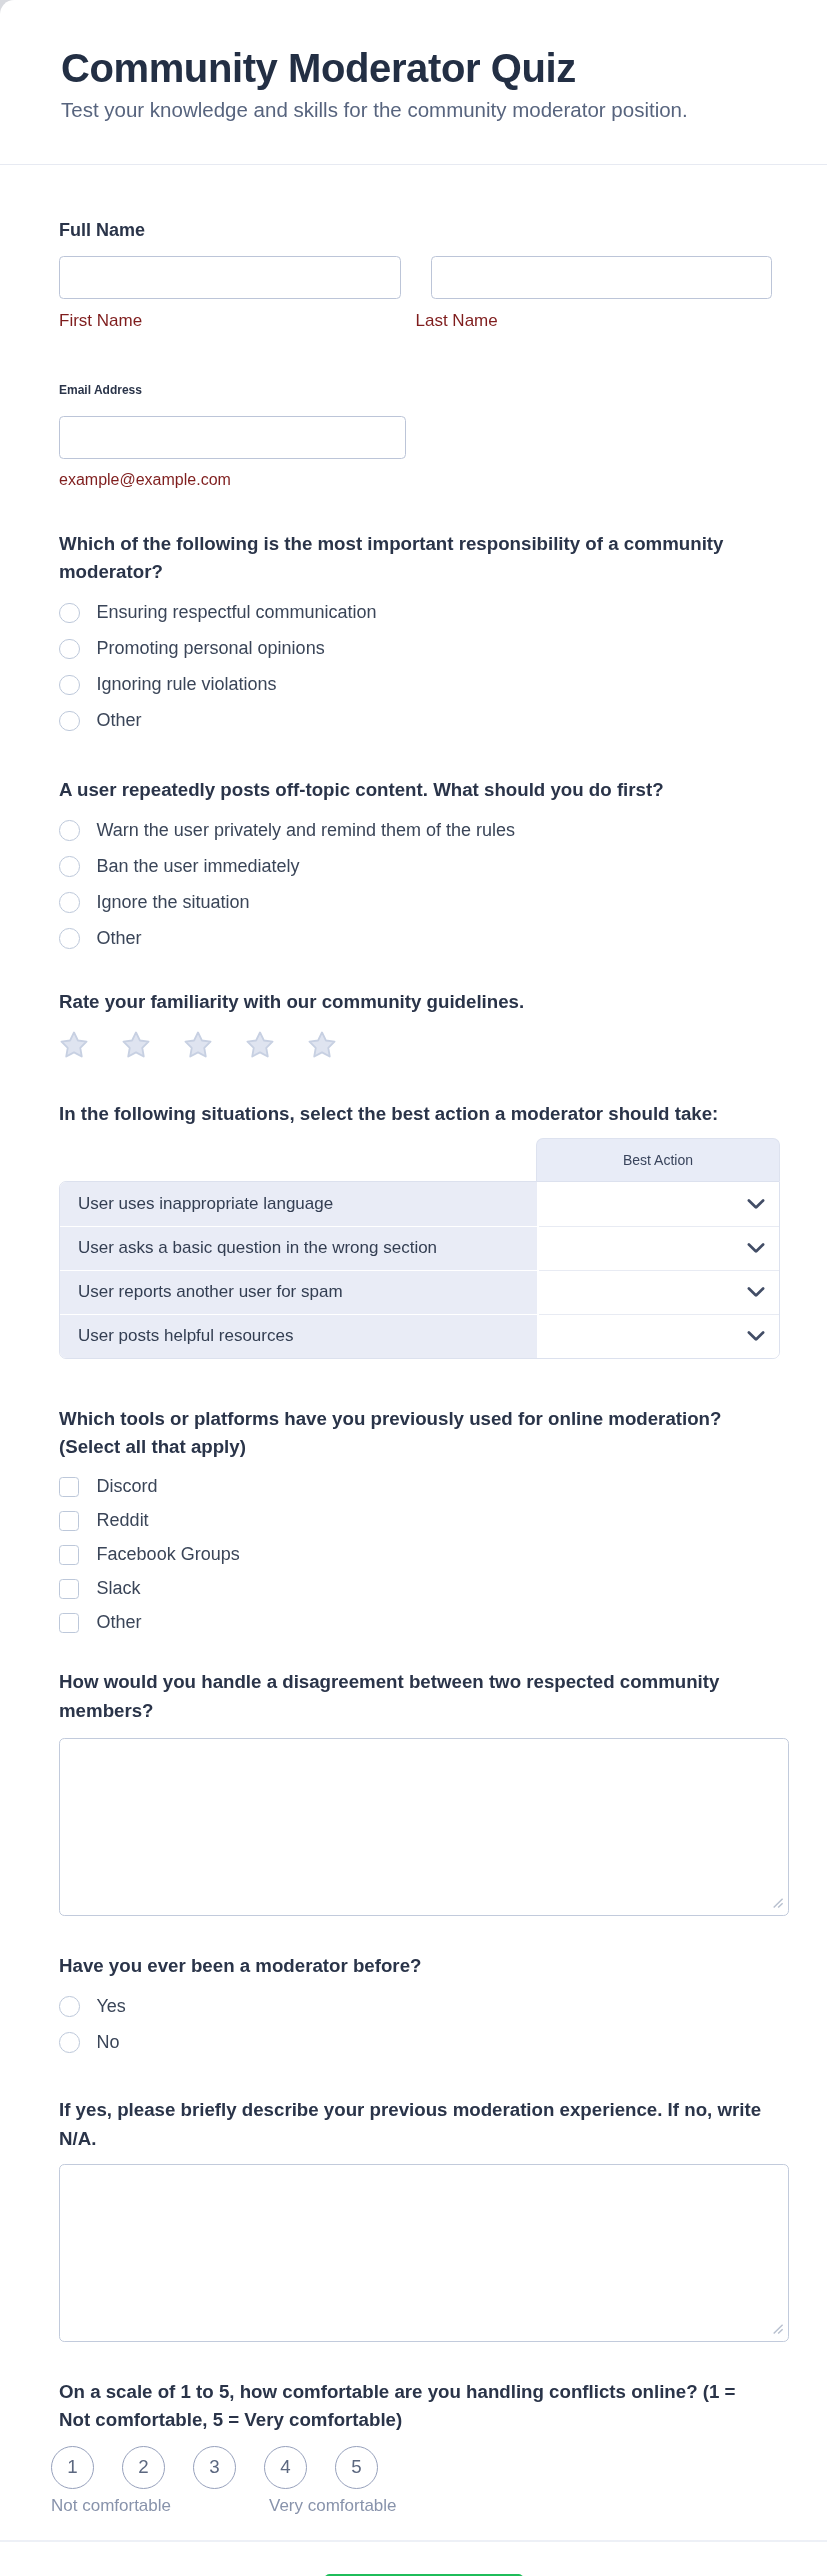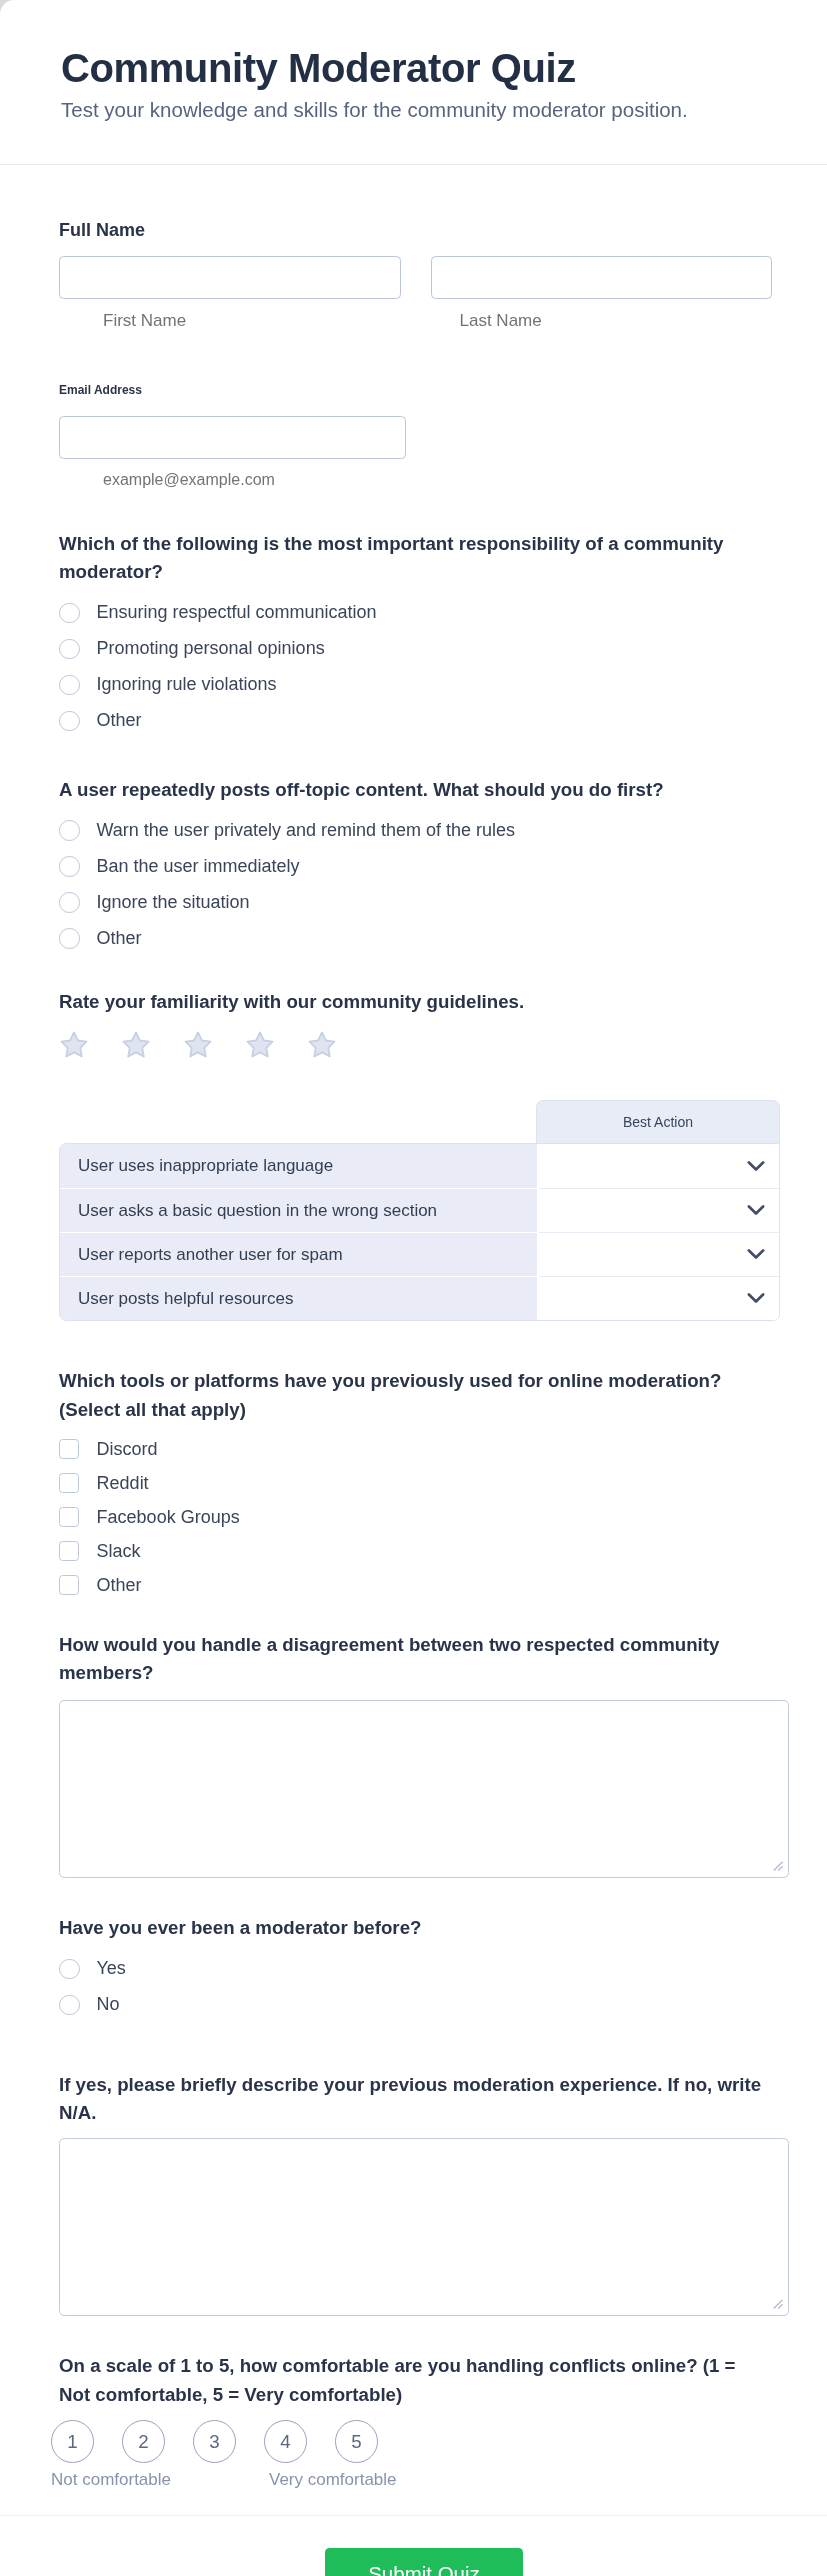--- a/index.html
+++ b/index.html
@@ -15,21 +15,21 @@
 
   
   .form-body { padding:0 56px 0 59px; }
   .q { margin-top:46px; }
   .q-label { font-size:18.7px; font-weight:600; color:#2a3449; line-height:28.5px; max-width:721px; }
 
   
   .name-row { display:flex; gap:30px; margin-top:11.6px; }
   .tinput { height:43px; border:0.9px solid #bcc5d8; border-radius:4.5px; background:#fff; width:350px; font-size:18px; padding:0 10.7px; color:#2a3449; outline:none; }
   .tinput.email { width:347px; }
-  .sublabel { font-size:17px; color:#737373; margin-top:11.6px;margin-left:44px; }
+  .sublabel { font-size:17px; color:#7f1d1d; margin-top:11.6px; }
   .sub-row { display:flex; margin-top:11.6px; }
   .sub-row .sublabel { margin-top:0; width:350px; margin-right:30px; }
 
   
   .opt-list { margin-top:8px; }
   .opt-row { display:flex; align-items:center; height:36px; }
   .radio { width:20.5px; height:20.5px; border:1.8px solid #bdc8da; border-radius:50%; background:#fff; flex:0 0 auto; }
   .checkbox { width:19.6px; height:19.6px; border:1.8px solid #bdc8da; border-radius:3.6px; background:#fff; flex:0 0 auto; }
   .opt-row .opt-text { margin-left:17px; font-size:18px; color:#3a4558; }
   .opt-list.tight .opt-row { height:34px; }
@@ -156,20 +156,21 @@
         <svg class="star" viewBox="0 0 24 24">
             <polygon points="12,2.6 14.9,8.6 21.4,9.5 16.7,14.1 17.8,20.6 12,17.5 6.2,20.6 7.3,14.1 2.6,9.5 9.1,8.6" fill="#dfe4f0" stroke="#c7d0e2" stroke-width="1.4" stroke-linejoin="round"></polygon>
           </svg>
         <svg class="star" viewBox="0 0 24 24">
             <polygon points="12,2.6 14.9,8.6 21.4,9.5 16.7,14.1 17.8,20.6 12,17.5 6.2,20.6 7.3,14.1 2.6,9.5 9.1,8.6" fill="#dfe4f0" stroke="#c7d0e2" stroke-width="1.4" stroke-linejoin="round"></polygon>
           </svg>
       </div>
     </div>
 
     <div class="q" style="margin-top:39px;">
+      <div class="q-label">In the following situations, select the best action a moderator should take:</div>
       <div class="matrix">
         <div class="matrix-header">Best Action</div>
         <div class="matrix-body">
           <div class="m-row">
             <div class="m-label">User uses inappropriate language</div>
             <div class="m-select">
               <span></span>
               <svg width="18" height="10.7" viewBox="0 0 20 12">
                   <polyline points="2,2 10,10 18,2" fill="none" stroke="#424d66" stroke-width="3" stroke-linecap="round" stroke-linejoin="round"></polyline>
                 </svg>
@@ -249,21 +250,21 @@
           <div class="radio"></div>
           <span class="opt-text">Yes</span>
         </div>
         <div class="opt-row">
           <div class="radio"></div>
           <span class="opt-text">No</span>
         </div>
       </div>
     </div>
 
-    <div class="q" style="margin-top:48px;">
+    <div class="q" style="margin-top:36px;">
       <div class="q-label">If yes, please briefly describe your previous moderation experience. If no, write N/A.</div>
       <div class="ta-wrap" style="margin-top:10.7px;">
         <textarea class="ta" style=""></textarea>
         <svg class="ta-grip" width="12.5" height="12.5" viewBox="0 0 14 14">
             <path d="M3 13 L13 3 M8 13 L13 8" stroke="#b8c0cf" stroke-width="1.6" fill="none"></path>
           </svg>
       </div>
     </div>
 
     <div class="q" style="margin-top:36px;">

